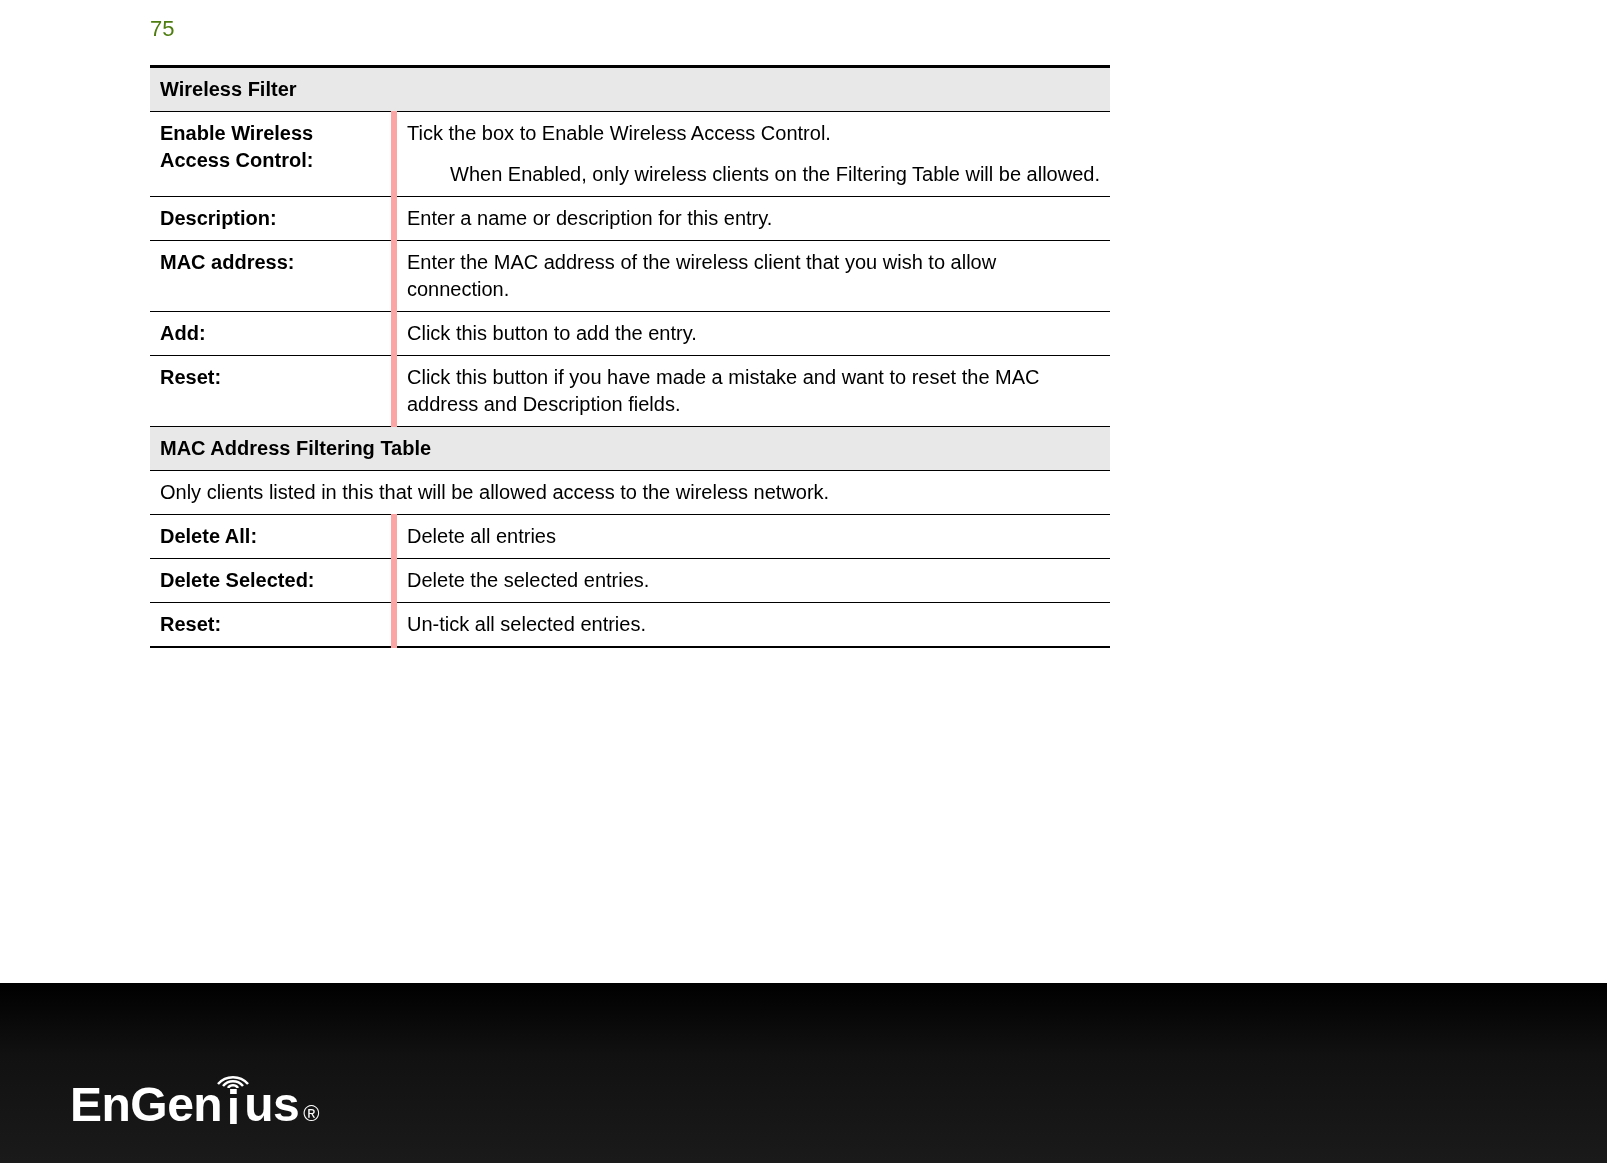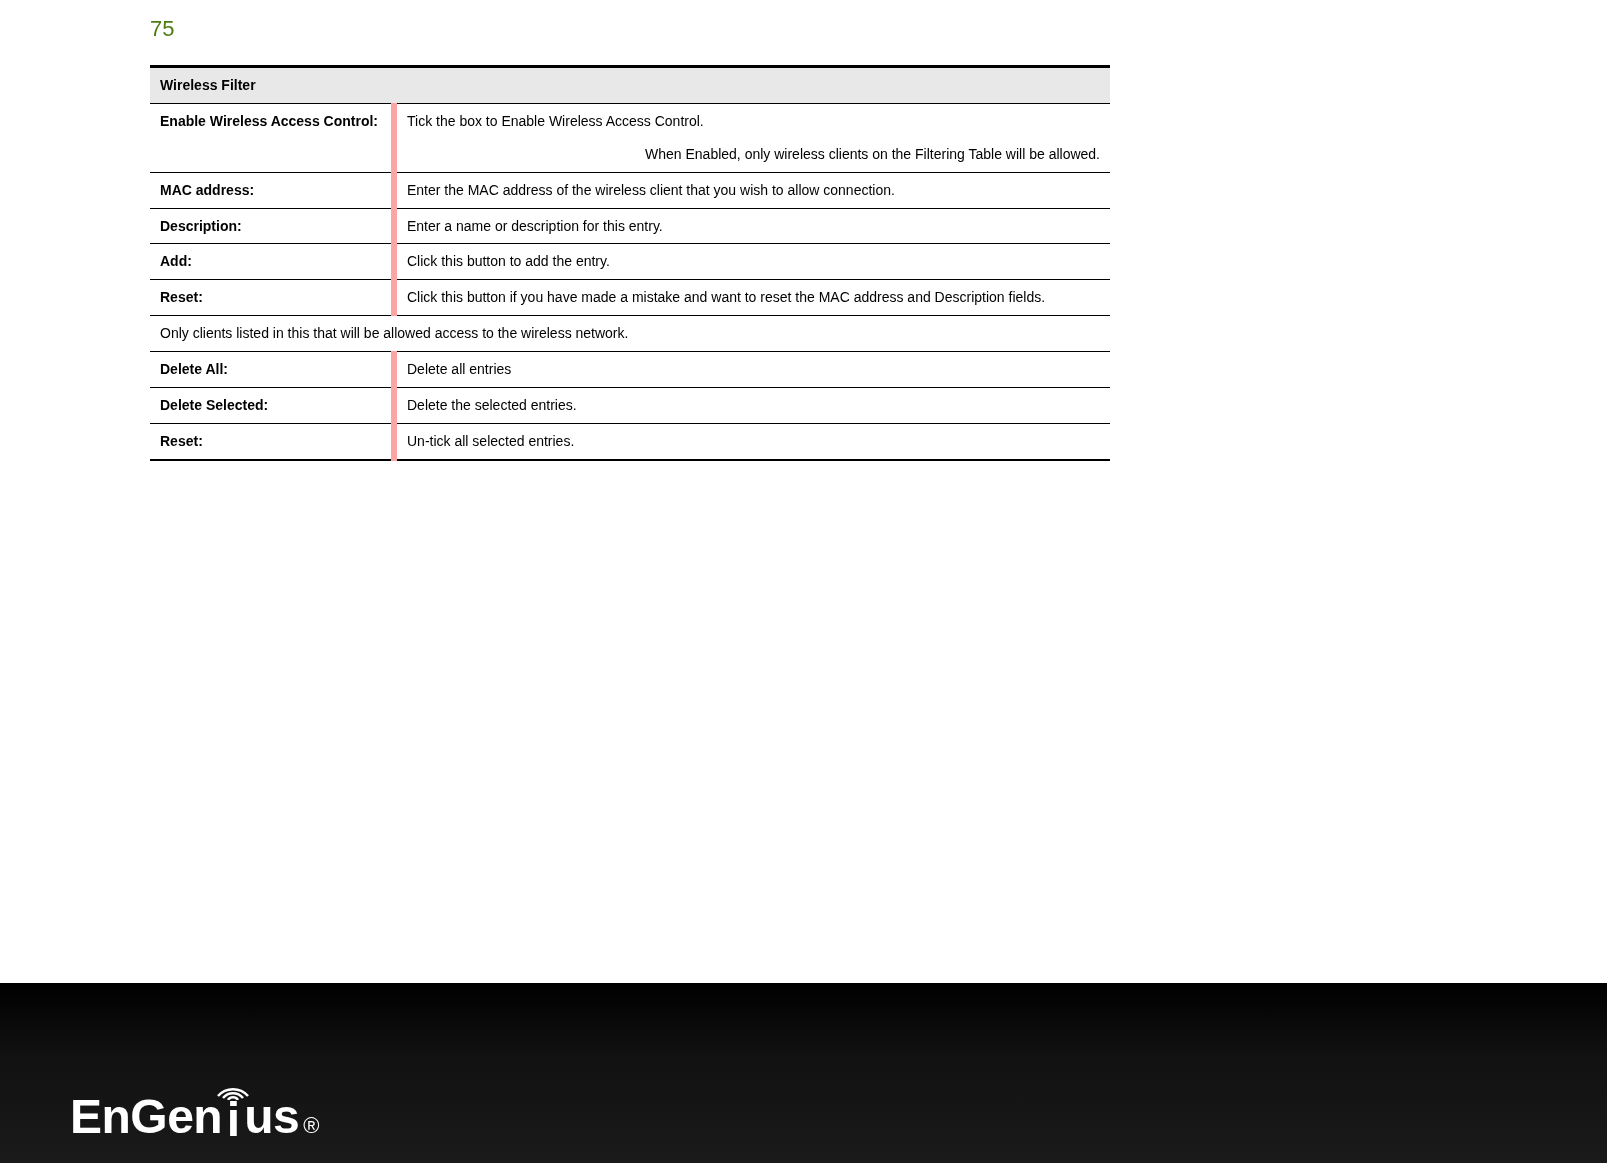--- a/index.html
+++ b/index.html
@@ -29,21 +29,21 @@
     }
     table {
       border-collapse: collapse;
       width: 100%;
       border-top: 3px solid #000;
       border-bottom: 2px solid #000;
     }
     td {
       padding: 8px 10px;
       vertical-align: top;
-      font-size: 14px;
+      font-size: 20px;
       line-height: 1.35;
       border-bottom: 1px solid #000;
     }
     .header-row td {
       background: #e8e8e8;
       font-weight: bold;
       border-bottom: 1px solid #000;
     }
     .label-cell {
       width: 244px;
@@ -66,21 +66,20 @@
       position: absolute;
       bottom: 0;
       left: 0;
       width: 100%;
       height: 180px;
       background: linear-gradient(to bottom, #000000 0%, #111111 40%, #1a1a1a 100%);
     }
     .footer-inner {
       padding-left: 70px;
       padding-top: 94px;
-      margin-top: 12px;
     }
     .logo {
       display: flex;
       align-items: baseline;
       color: #fff;
     }
     .logo-text {
       font-family: "Arial Black", Arial, sans-serif;
       font-size: 48px;
       font-weight: 700;
@@ -122,39 +121,42 @@
 
       <tr>
         <td class="label-cell">Enable Wireless Access Control:</td>
         <td class="desc-cell">
           <span>Tick the box to Enable Wireless Access Control.</span>
           <span class="para-gap">When Enabled, only wireless clients on the Filtering Table will be allowed.</span>
         </td>
       </tr>
 
       <tr>
-        <td class="label-cell">MAC address:</td>
-        <td class="desc-cell">Enter the MAC address of the wireless client that you wish to allow connection.</td>
+        <td class="label-cell">Description:</td>
+        <td class="desc-cell">Enter a name or description for this entry.</td>
       </tr>
 
       <tr>
-        <td class="label-cell">Description:</td>
-        <td class="desc-cell">Enter a name or description for this entry.</td>
+        <td class="label-cell">MAC address:</td>
+        <td class="desc-cell">Enter the MAC address of the wireless client that you wish to allow connection.</td>
       </tr>
 
       <tr>
         <td class="label-cell">Add:</td>
         <td class="desc-cell">Click this button to add the entry.</td>
       </tr>
 
       <tr>
         <td class="label-cell">Reset:</td>
         <td class="desc-cell">Click this button if you have made a mistake and want to reset the MAC address and Description fields.</td>
       </tr>
 
+      <tr class="header-row">
+        <td colspan="2">MAC Address Filtering Table</td>
+      </tr>
 
       <tr class="full-row">
         <td colspan="2" style="font-weight:normal;">Only clients listed in this that will be allowed access to the wireless network.</td>
       </tr>
 
       <tr>
         <td class="label-cell">Delete All:</td>
         <td class="desc-cell">Delete all entries</td>
       </tr>
 

